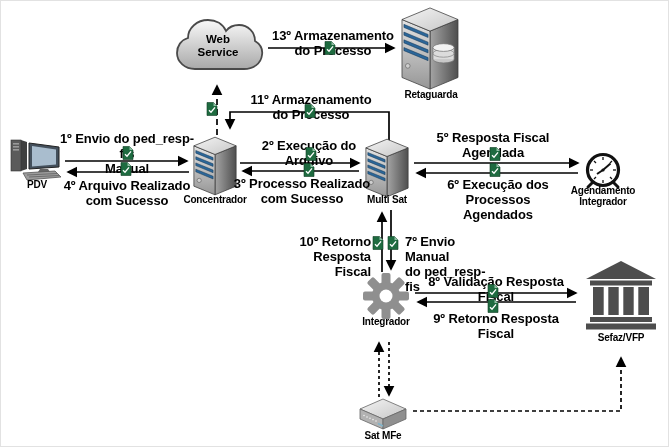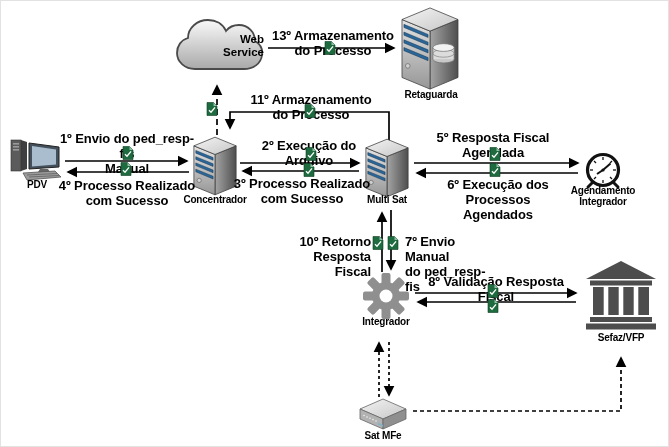--- a/index.html
+++ b/index.html
@@ -6,21 +6,21 @@
   #stage{position:relative;width:669px;height:447px;background:#fff;border:1px solid #e2e2e2;box-sizing:border-box;overflow:hidden;}
   .abs{position:absolute;}
   svg{display:block;}
   .lbl{position:absolute;font-size:13px;font-weight:bold;color:#000;line-height:1.16;
        white-space:pre-line;text-align:center;letter-spacing:-0.1px;}
   .ta-r{text-align:right}
   .ta-l{text-align:left}
   .nlbl{position:absolute;font-size:10px;font-weight:bold;color:#000;line-height:1.08;
         white-space:pre-line;text-align:center;letter-spacing:-0.2px;}
   .cloudtxt{position:absolute;font-size:11.5px;font-weight:bold;color:#000;line-height:1.15;
-        white-space:pre-line;text-align:right;}
+        white-space:pre-line;text-align:center;}
   .doc{position:absolute;width:12px;height:14px;}
 </style>
 </head>
 <body>
 
 <div id="stage">
 
   <svg width="0" height="0" class="abs" aria-hidden="true">
     <defs>
       <linearGradient id="srvTop" x1="0" y1="0" x2="1" y2="1">
@@ -208,36 +208,37 @@
         <circle cx="17" cy="23.6" r="0.8"></circle>
           <circle cx="20" cy="25" r="0.8"></circle>
       </g>
       <line x1="22" y1="27.5" x2="27" y2="30" stroke="#7fb3c9" stroke-width="1.4"></line>
     </svg>
   </div>
   <div class="nlbl" style="left:352px;top:430px;width:60px">Sat MFe</div>
 
   <div class="lbl" style="left:56px;top:130px;width:140px">1º Envio do ped_resp-fis
 Manual</div>
-  <div class="lbl" style="left:56px;top:177px;width:140px">4º Processo Realizado
+  <div class="lbl" style="left:56px;top:177px;width:140px">4º Arquivo Realizado
 com Sucesso</div>
   <div class="lbl" style="left:238px;top:137px;width:140px">2º Execução do Arquivo</div>
   <div class="lbl" style="left:231px;top:175px;width:140px">3º Processo Realizado
 com Sucesso</div>
   <div class="lbl" style="left:240px;top:91px;width:140px">11º Armazenamento do Processo</div>
   <div class="lbl" style="left:262px;top:27px;width:140px">13º Armazenamento do Processo</div>
   <div class="lbl" style="left:422px;top:129px;width:140px">5º Resposta Fiscal
 Agendada</div>
   <div class="lbl" style="left:427px;top:176px;width:140px">6º Execução dos Processos
 Agendados</div>
   <div class="lbl ta-r" style="left:286px;top:233px;width:84px">10º Retorno
 Resposta Fiscal</div>
   <div class="lbl ta-l" style="left:404px;top:233px;width:90px">7º Envio Manual
 do ped_resp-fis</div>
   <div class="lbl" style="left:424px;top:273px;width:142px">8º Validação Resposta Fiscal</div>
+  <div class="lbl" style="left:424px;top:310px;width:142px">9º Retorno Resposta Fiscal</div>
 
   <div class="doc" style="left:121px;top:145px">
       <svg width="12" height="14" viewBox="0 0 12 14">
         <path d="M1,0.5 h6.5 l3.5,3.5 v9.5 h-10 z" fill="#1e6b40" stroke="#0f3d24" stroke-width="0.6"></path>
         <path d="M7.5,0.5 l3.5,3.5 h-3.5 z" fill="#8fbfa4"></path>
         <path d="M3,8.2 l2,2 4,-4.8" stroke="#fff" stroke-width="1.3" fill="none"></path>
       </svg>
     </div>
   <div class="doc" style="left:119px;top:161px">
       <svg width="12" height="14" viewBox="0 0 12 14">

